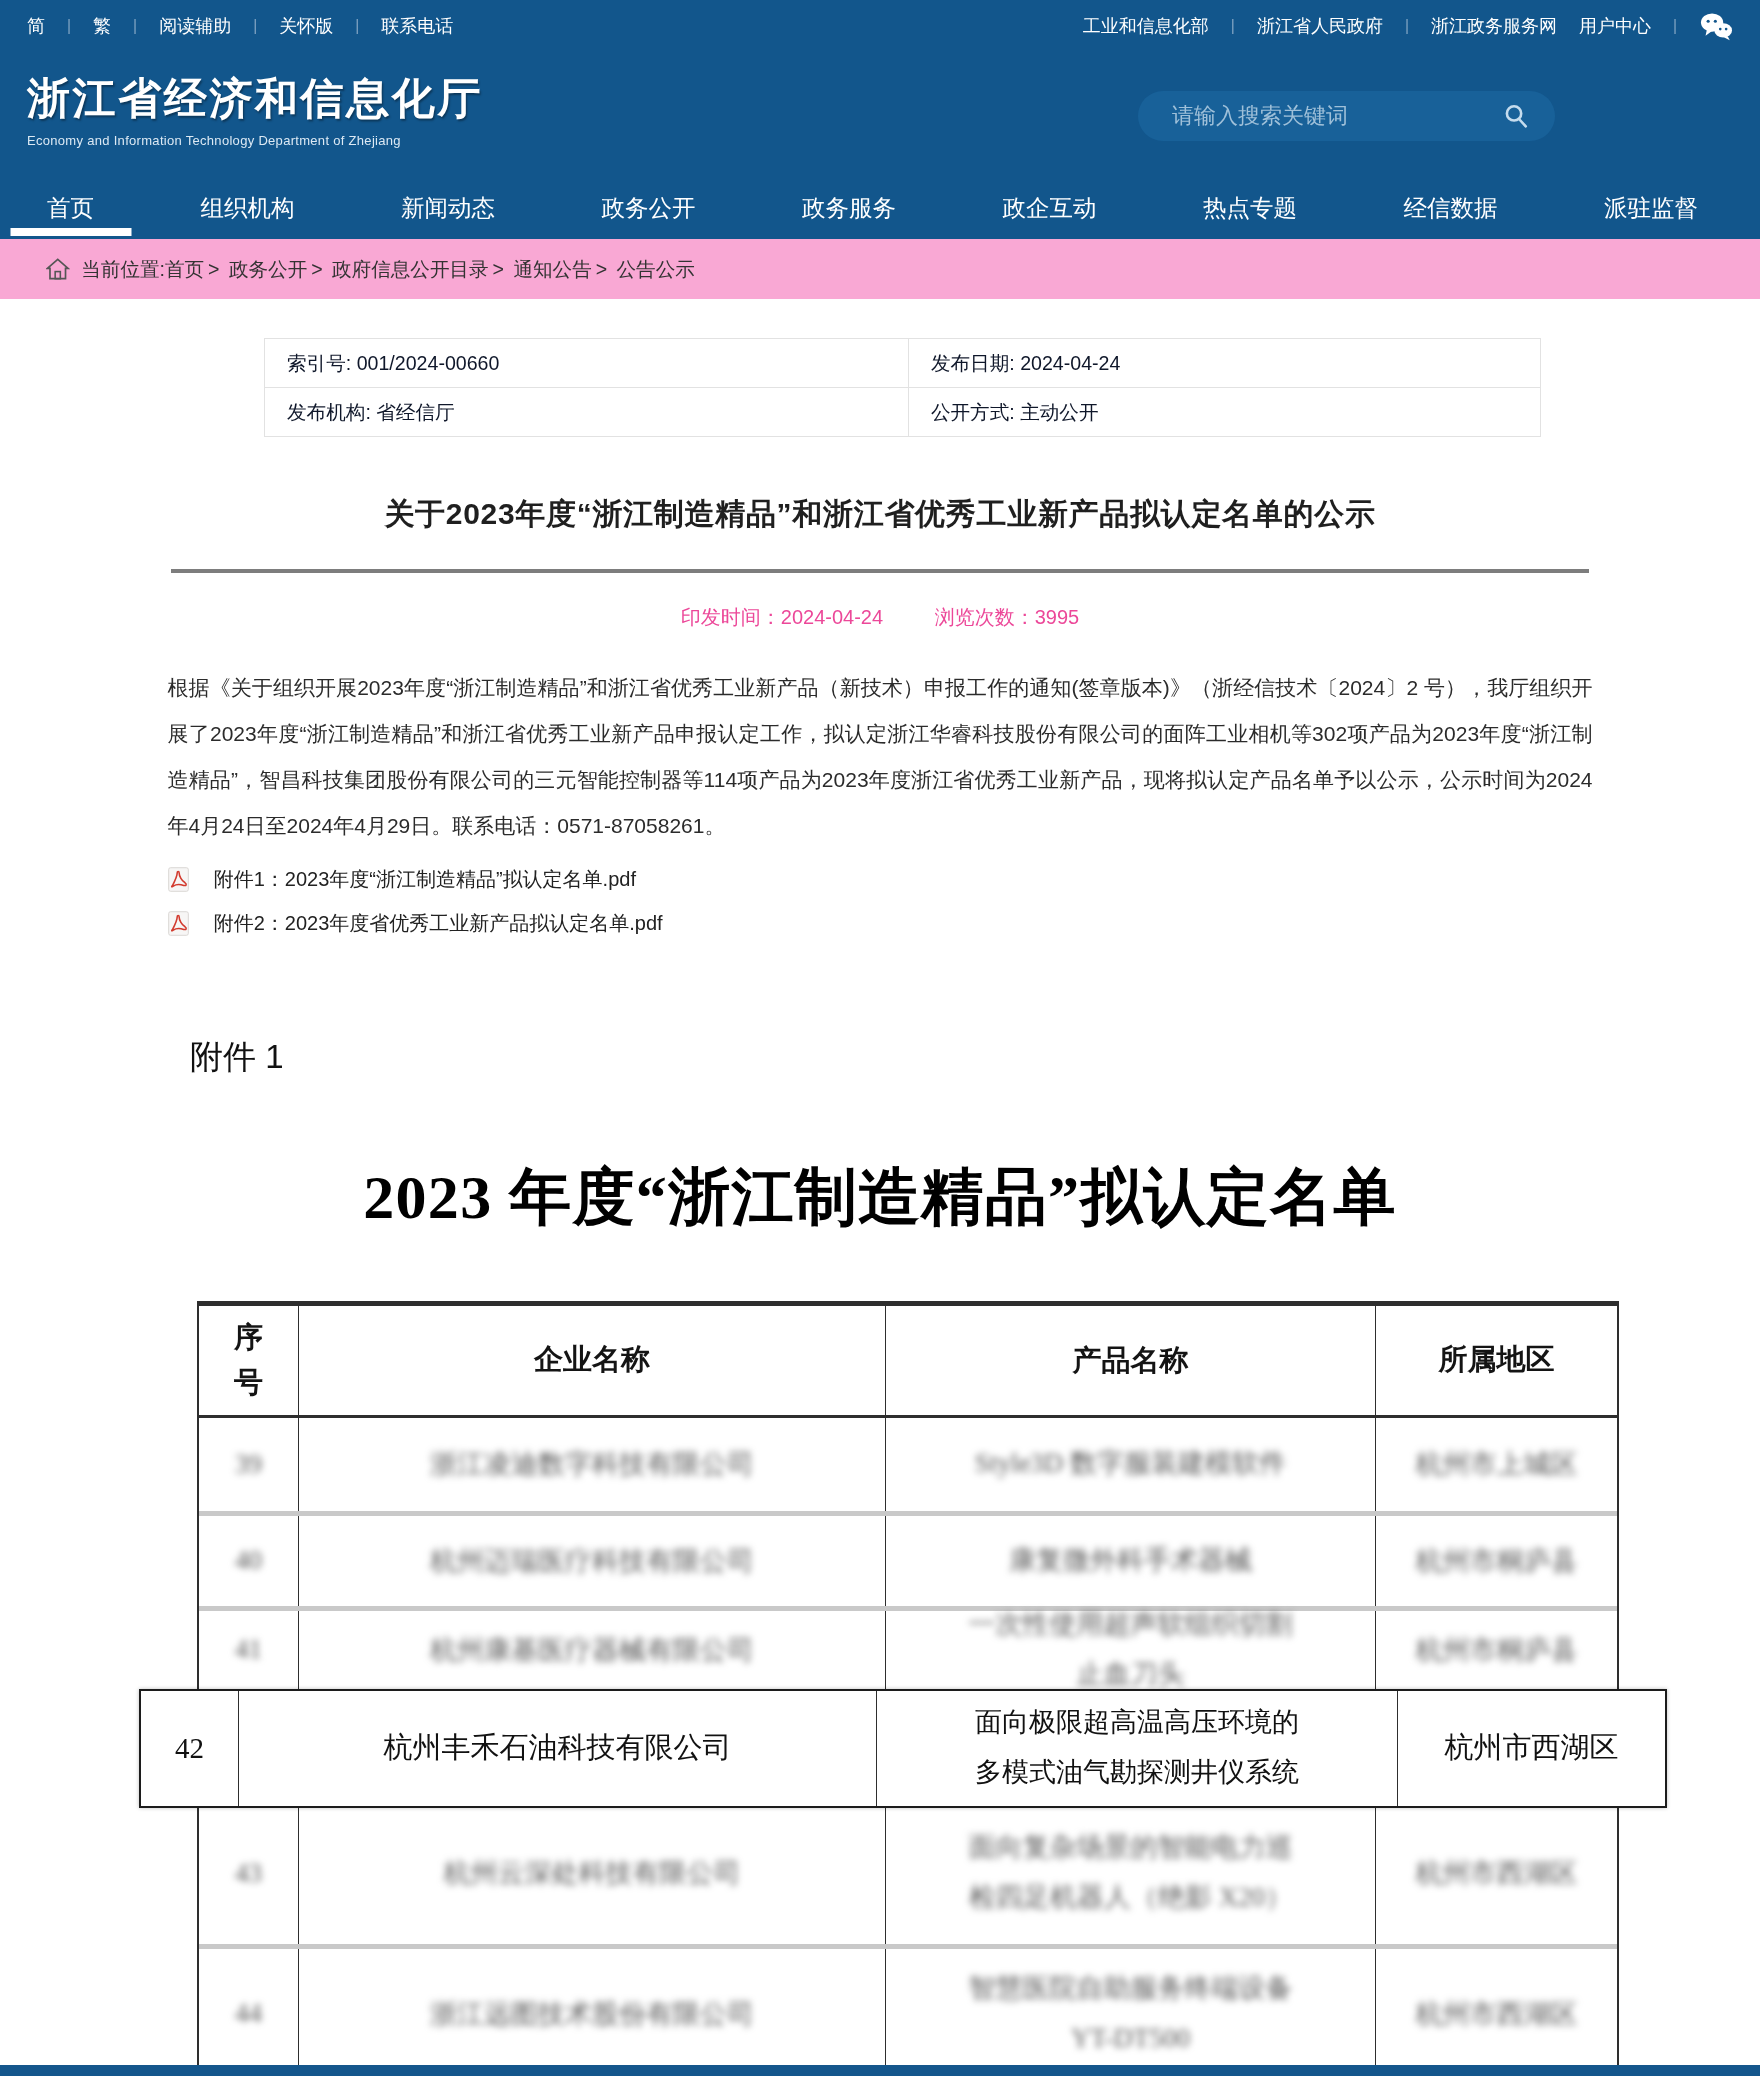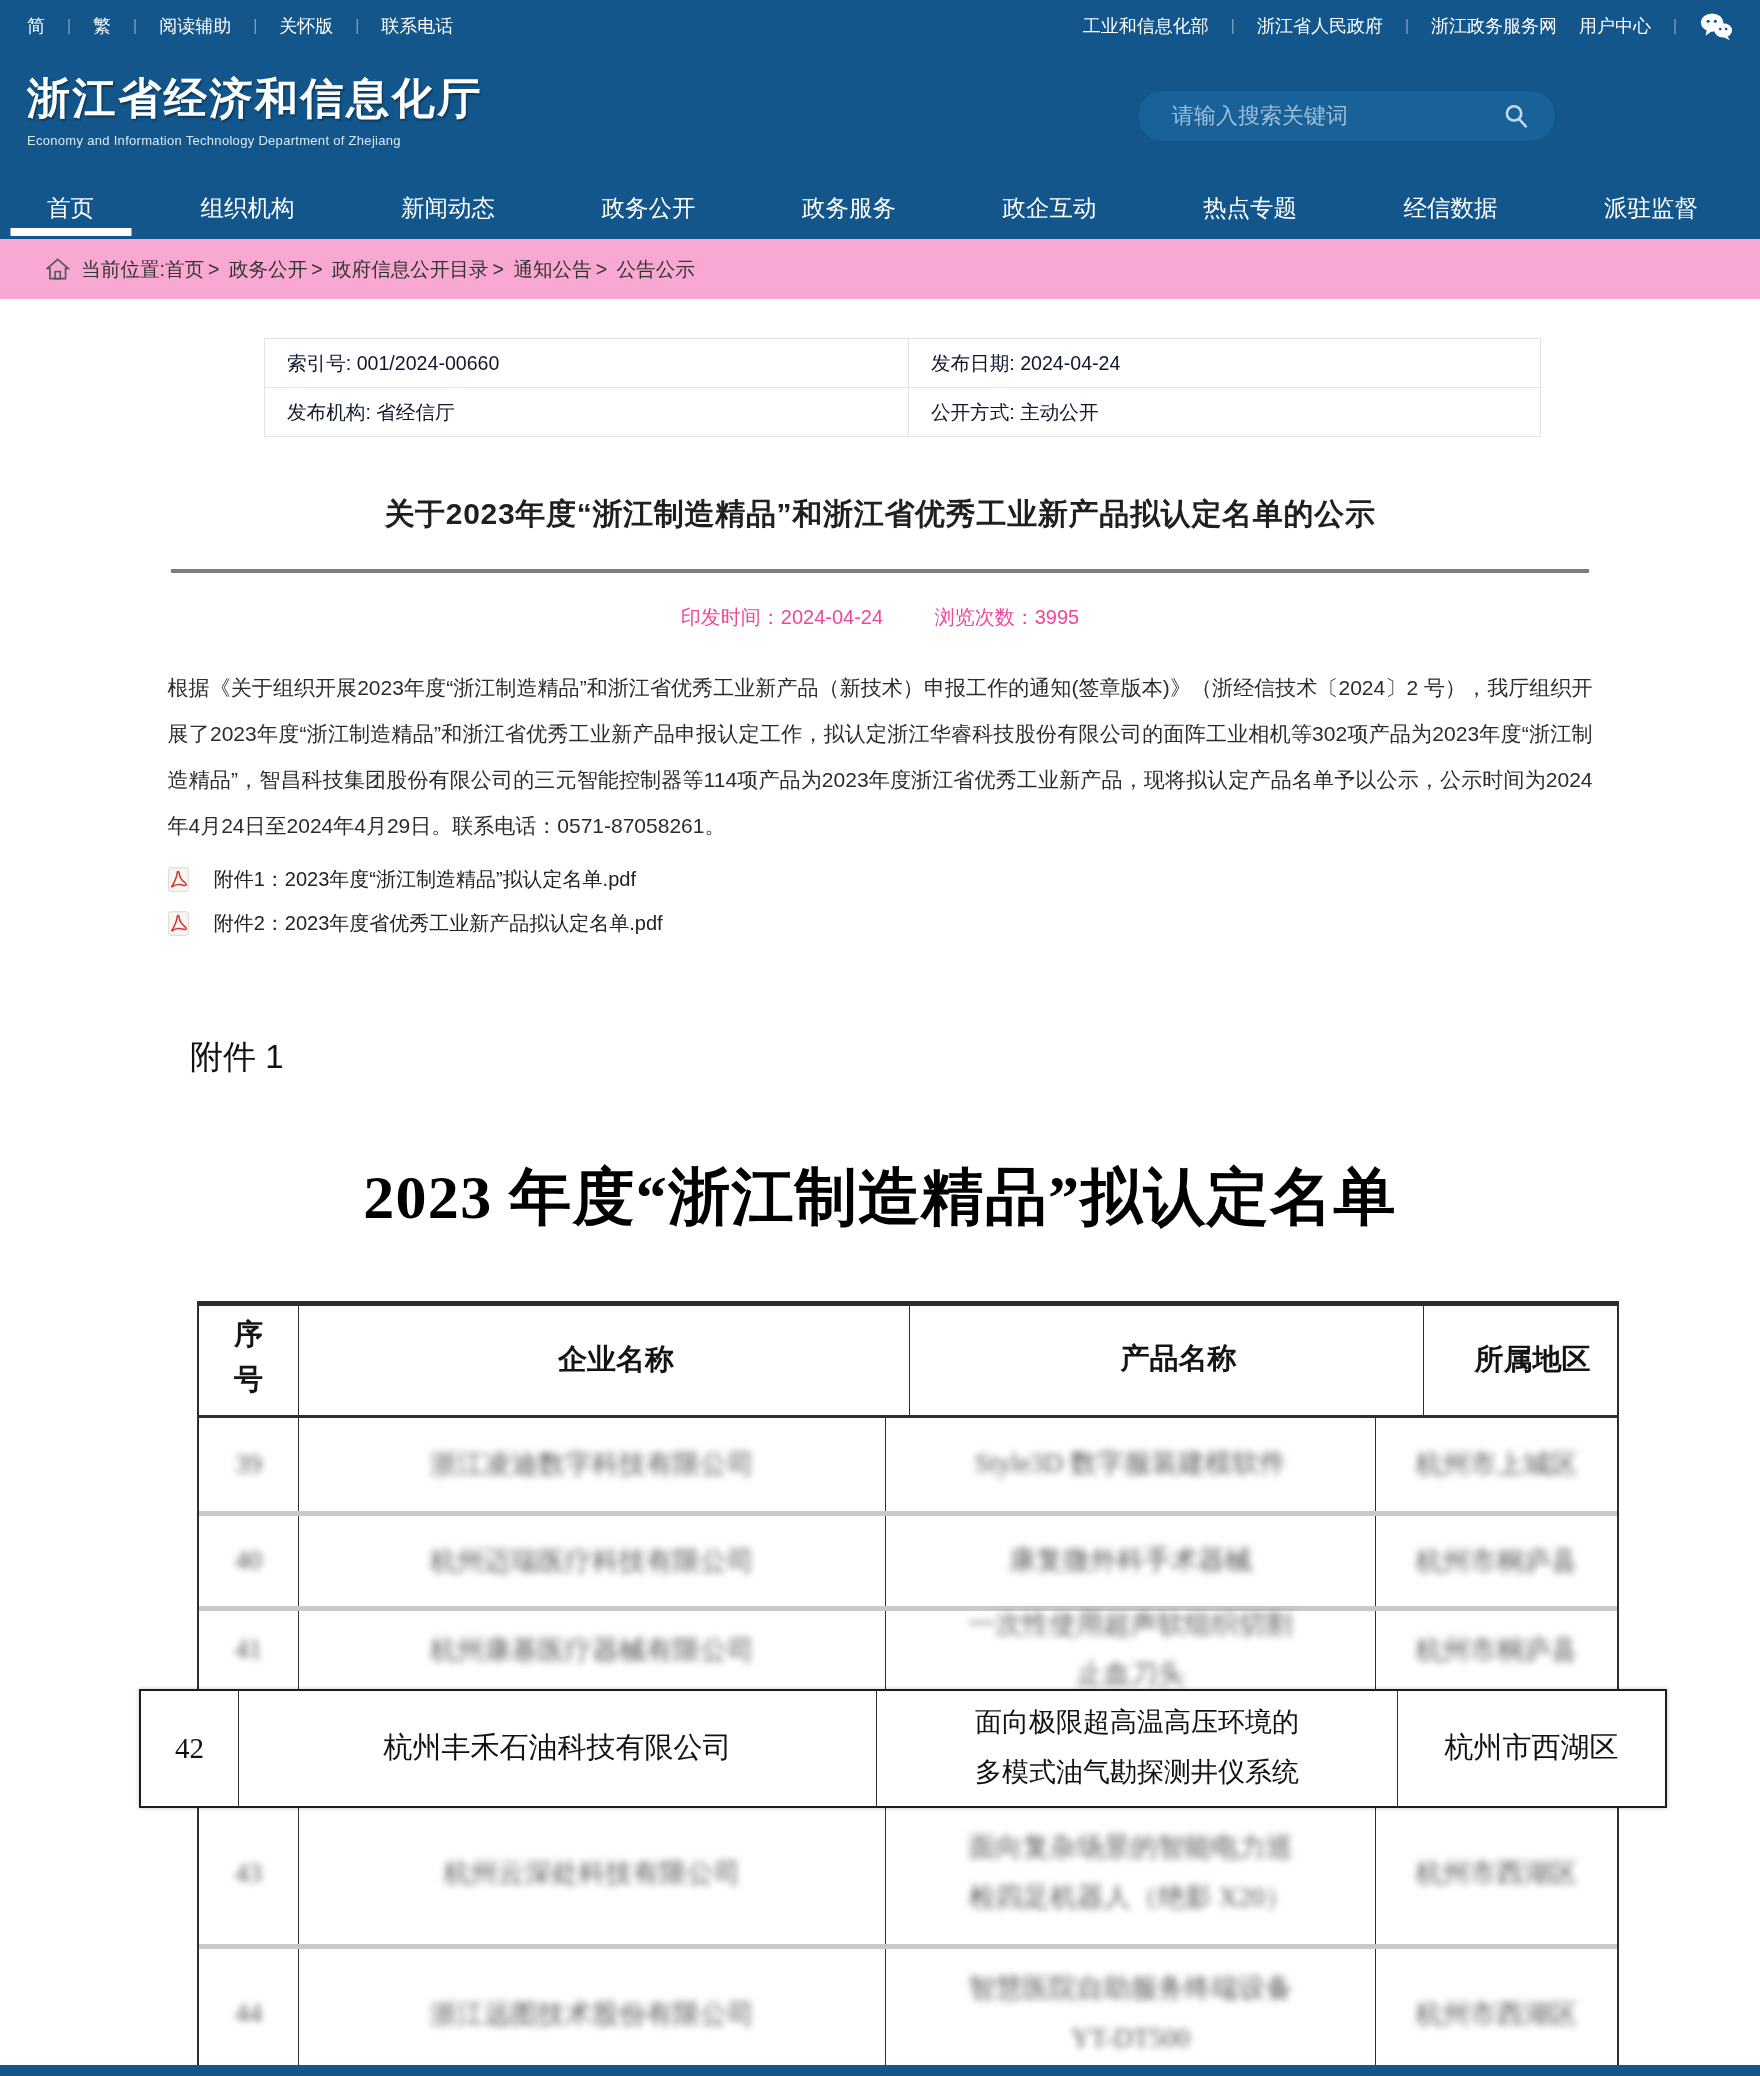--- a/index.html
+++ b/index.html
@@ -60,21 +60,21 @@
   
   .att-heading { margin:98px 0 0 190px; font-size:33px; color:#111; }
   .doc-title { text-align:center; margin-top:75px; font-size:62px; font-weight:bold; color:#000;
     font-family:"Liberation Serif","DejaVu Serif",serif; letter-spacing:1.3px; }
 
   
   .doc-table { margin:62px 0 0 197px; width:1422px; border-left:2px solid #2e2e2e; border-right:2px solid #2e2e2e;
     border-top:5.2px solid #2e2e2e; border-bottom:3.3px solid #2e2e2e;
     font-family:"Liberation Serif","DejaVu Serif",serif; }
   .t-row { display:flex; }
-  .t-head { border-bottom:3.3px solid #2e2e2e; font-family:Liberation Mono, monospace;gap:24px; }
+  .t-head { border-bottom:3.3px solid #2e2e2e; font-family:Liberation Serif, serif; }
   .t-cell { border-right:1.3px solid #2e2e2e; display:flex; align-items:center; justify-content:center;
     text-align:center; font-size:27px; color:#141414; padding:6.5px 9px; }
   .t-cell:last-child { border-right:none; }
   .c-no { width:100px; flex:0 0 auto; }
   .c-company { width:587px; flex:0 0 auto; }
   .c-product { width:490px; flex:0 0 auto; white-space:pre-line; line-height:1.85; }
   .c-region { width:241px; flex:1; }
   .t-head .t-cell { font-weight:bold; font-size:29px; }
   .t-head { height:112px; }
   .headno { display:inline-block; width:1.05em; line-height:1.55; }

